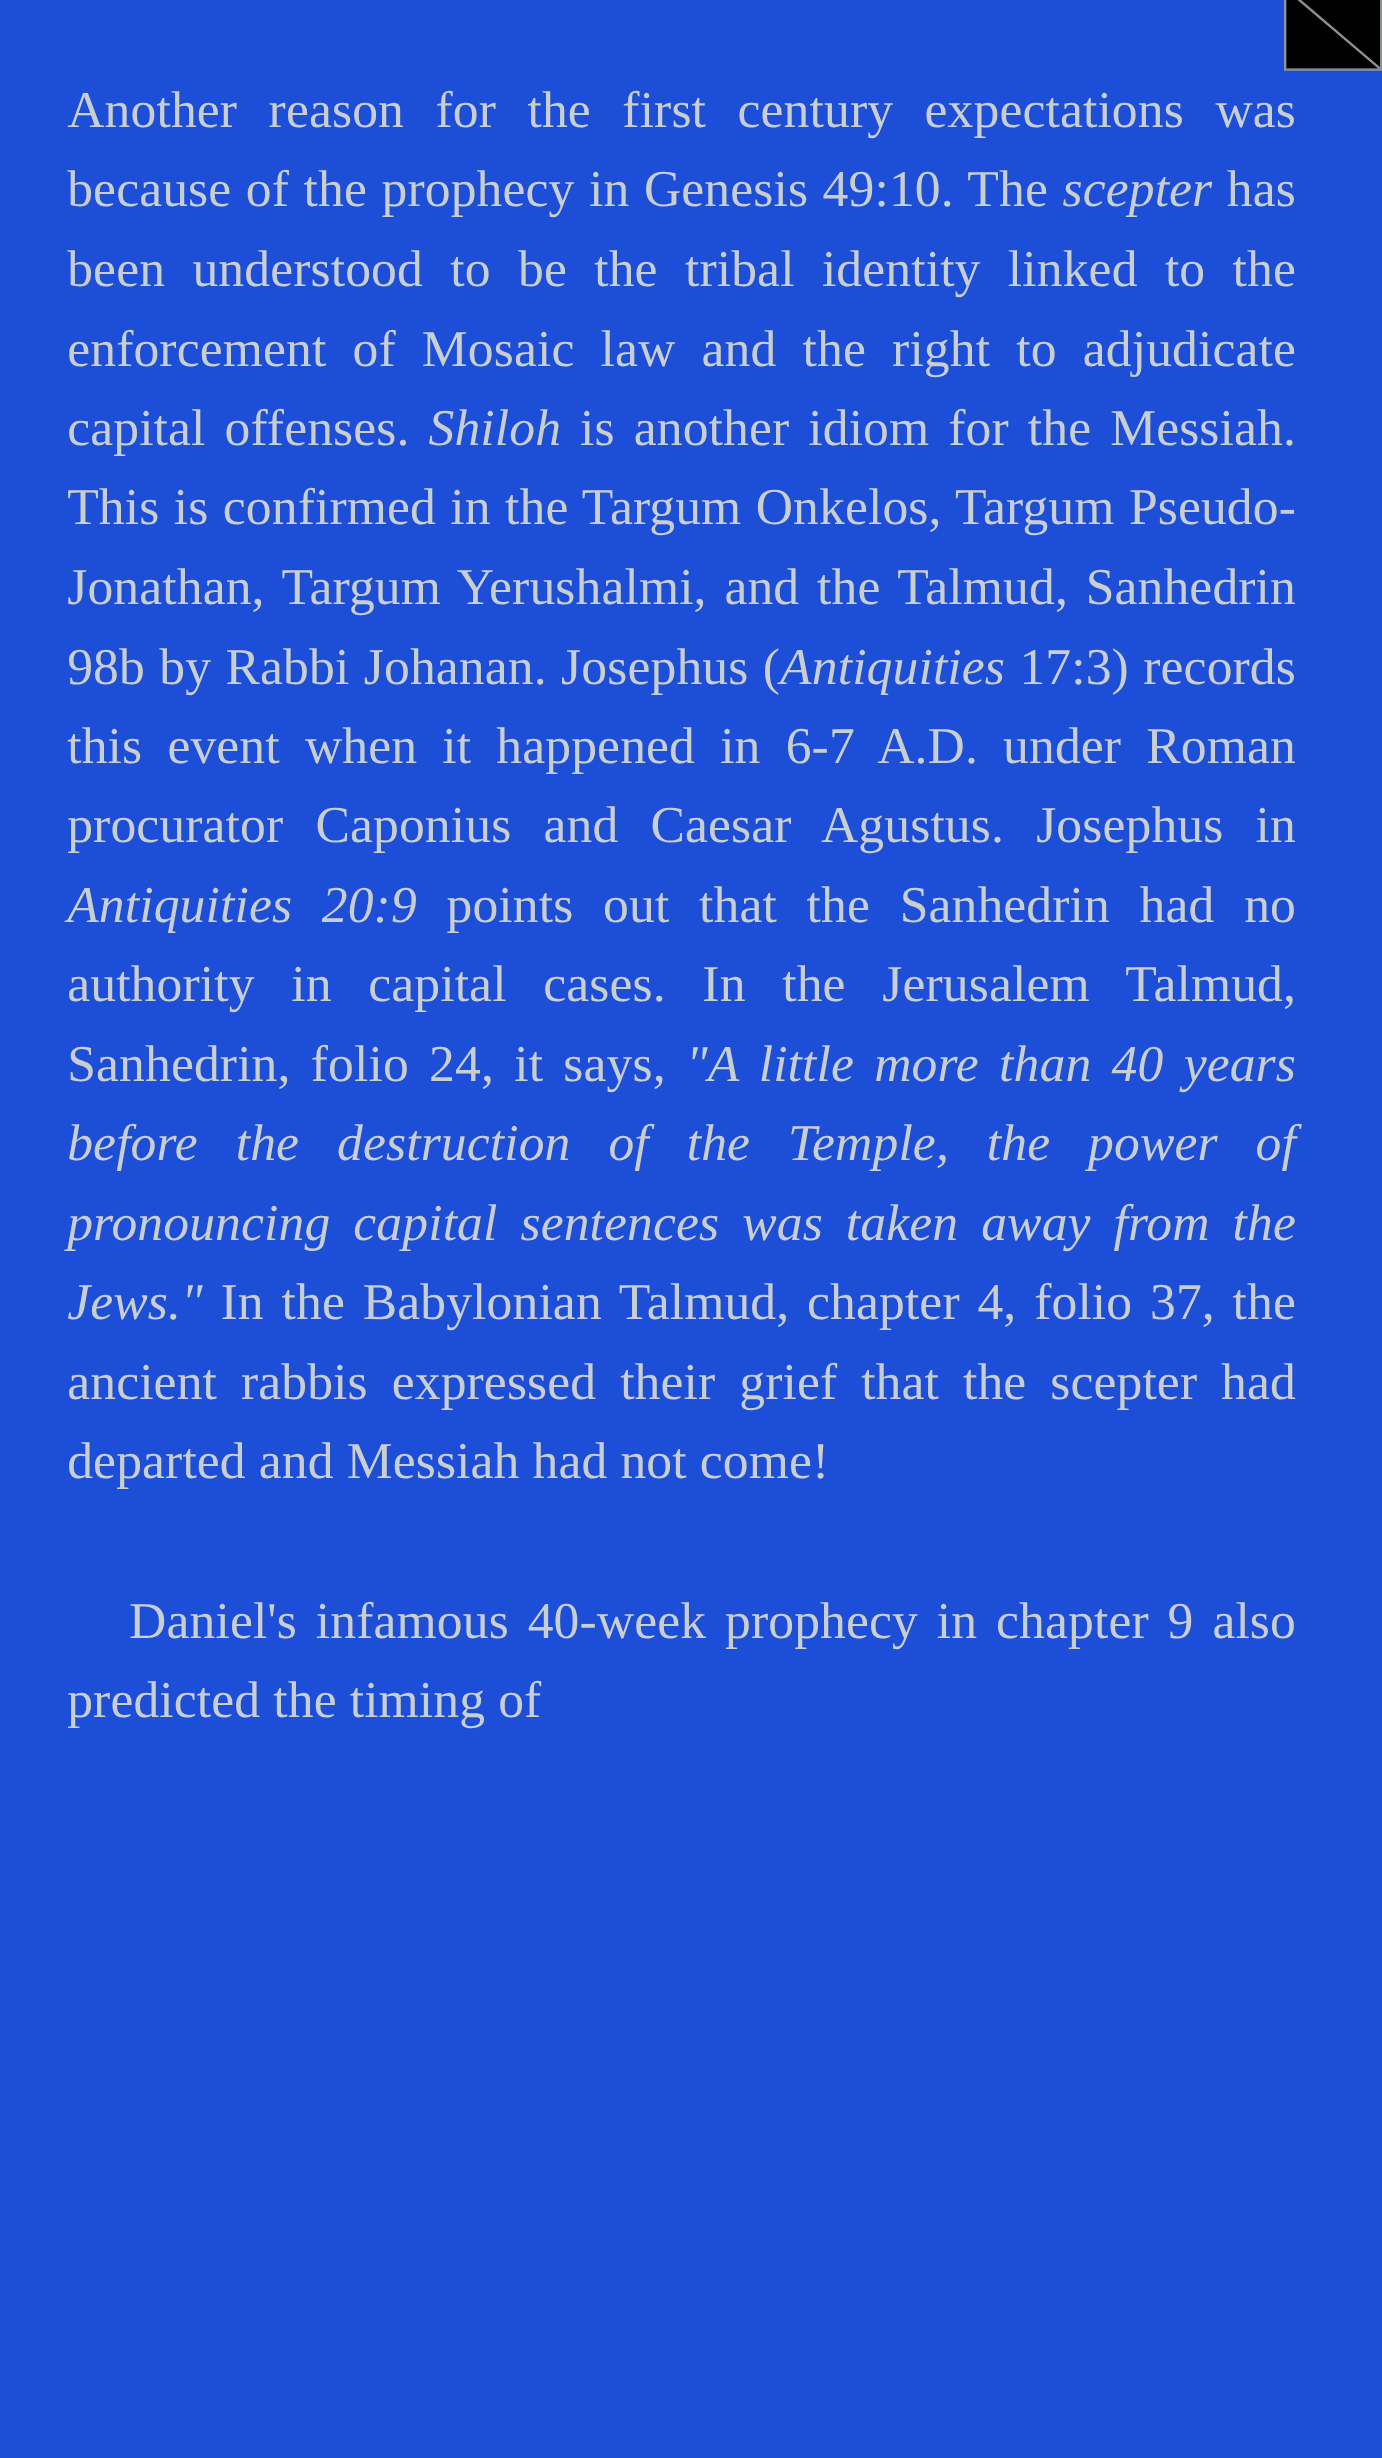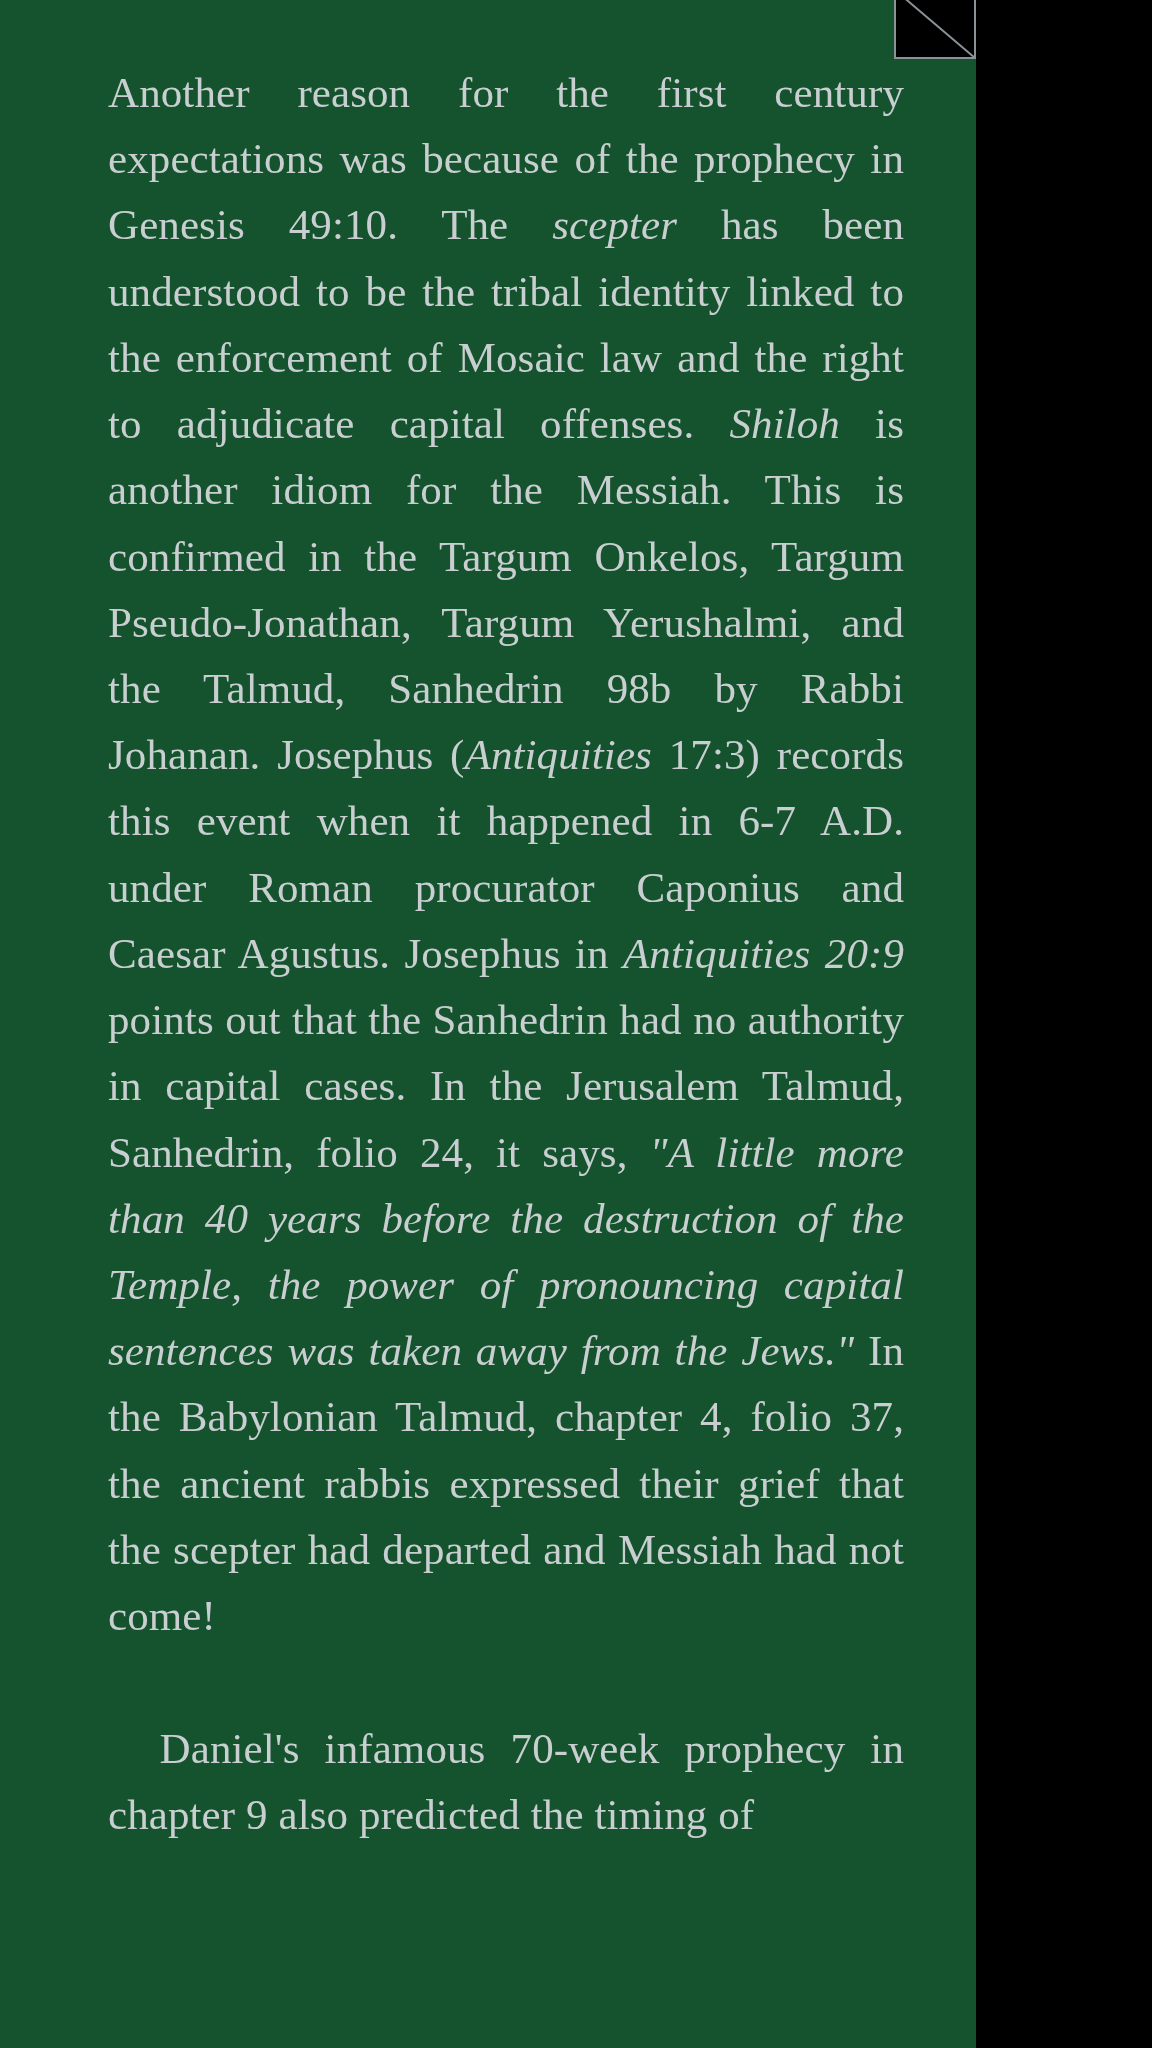--- a/index.html
+++ b/index.html
@@ -9,25 +9,25 @@
   }
   body {
     width: 1152px;
     height: 2048px;
     overflow: hidden;
     font-family: "Liberation Serif", serif;
     color: #c9cfd1;
   }
   .reader {
     position: relative;
-    width: 976px;
+    width: 1152px;
     height: 2048px;
-    background: #14532d;
+    background: #1d4ed8;
     box-sizing: border-box;
-    padding: 60px 72px 0 108px;
+    padding: 60px 72px 0 56px;
   }
   .page-corner {
     position: absolute;
     top: 0;
     right: 0;
     width: 82px;
     height: 70px;
     pointer-events: none;
   }
   .page-corner svg {
@@ -63,16 +63,16 @@
 
   <div class="page-corner">
     <svg width="82" height="70" viewBox="0 0 82 70" xmlns="http://www.w3.org/2000/svg">
       <rect x="1" y="-10" width="80" height="68" fill="#000000" stroke="#8b9295" stroke-width="2"></rect>
       <line x1="1" y1="-10" x2="81" y2="58" stroke="#8b9295" stroke-width="2"></line>
     </svg>
   </div>
 
   <div class="body-text">
     <p class="para"><span>Another reason for the first century expectations was because of the prophecy in Genesis 49:10.  The </span><span class="it">scepter</span><span> has been understood to be the tribal identity linked to the enforcement of Mosaic law and the right to adjudicate capital offenses.  </span><span class="it">Shiloh</span><span> is another idiom for the Messiah.  This is confirmed in the Targum Onkelos, Targum Pseudo-Jonathan, Targum Yerushalmi, and the Talmud, Sanhedrin 98b by Rabbi Johanan.  Josephus (</span><span class="it">Antiquities</span><span> 17:3)  records this event when it happened in 6-7 A.D. under Roman procurator Caponius and Caesar Agustus.  Josephus in </span><span class="it">Antiquities 20:9</span><span> points out that the Sanhedrin had no authority in capital cases.  In the Jerusalem Talmud, Sanhedrin, folio 24, it says, </span><span class="it">"A little more than 40 years before the destruction of the Temple, the power of pronouncing capital sentences was taken away from the Jews."</span><span>  In the Babylonian Talmud, chapter 4, folio 37, the ancient rabbis expressed their grief that the scepter had departed and Messiah had not come!</span></p>
-    <p class="para para-indent"><span>Daniel's infamous 70-week prophecy in chapter 9 also predicted the timing of</span></p>
+    <p class="para para-indent"><span>Daniel's infamous 40-week prophecy in chapter 9 also predicted the timing of</span></p>
   </div>
 
 </div>
 
 </body></html>

